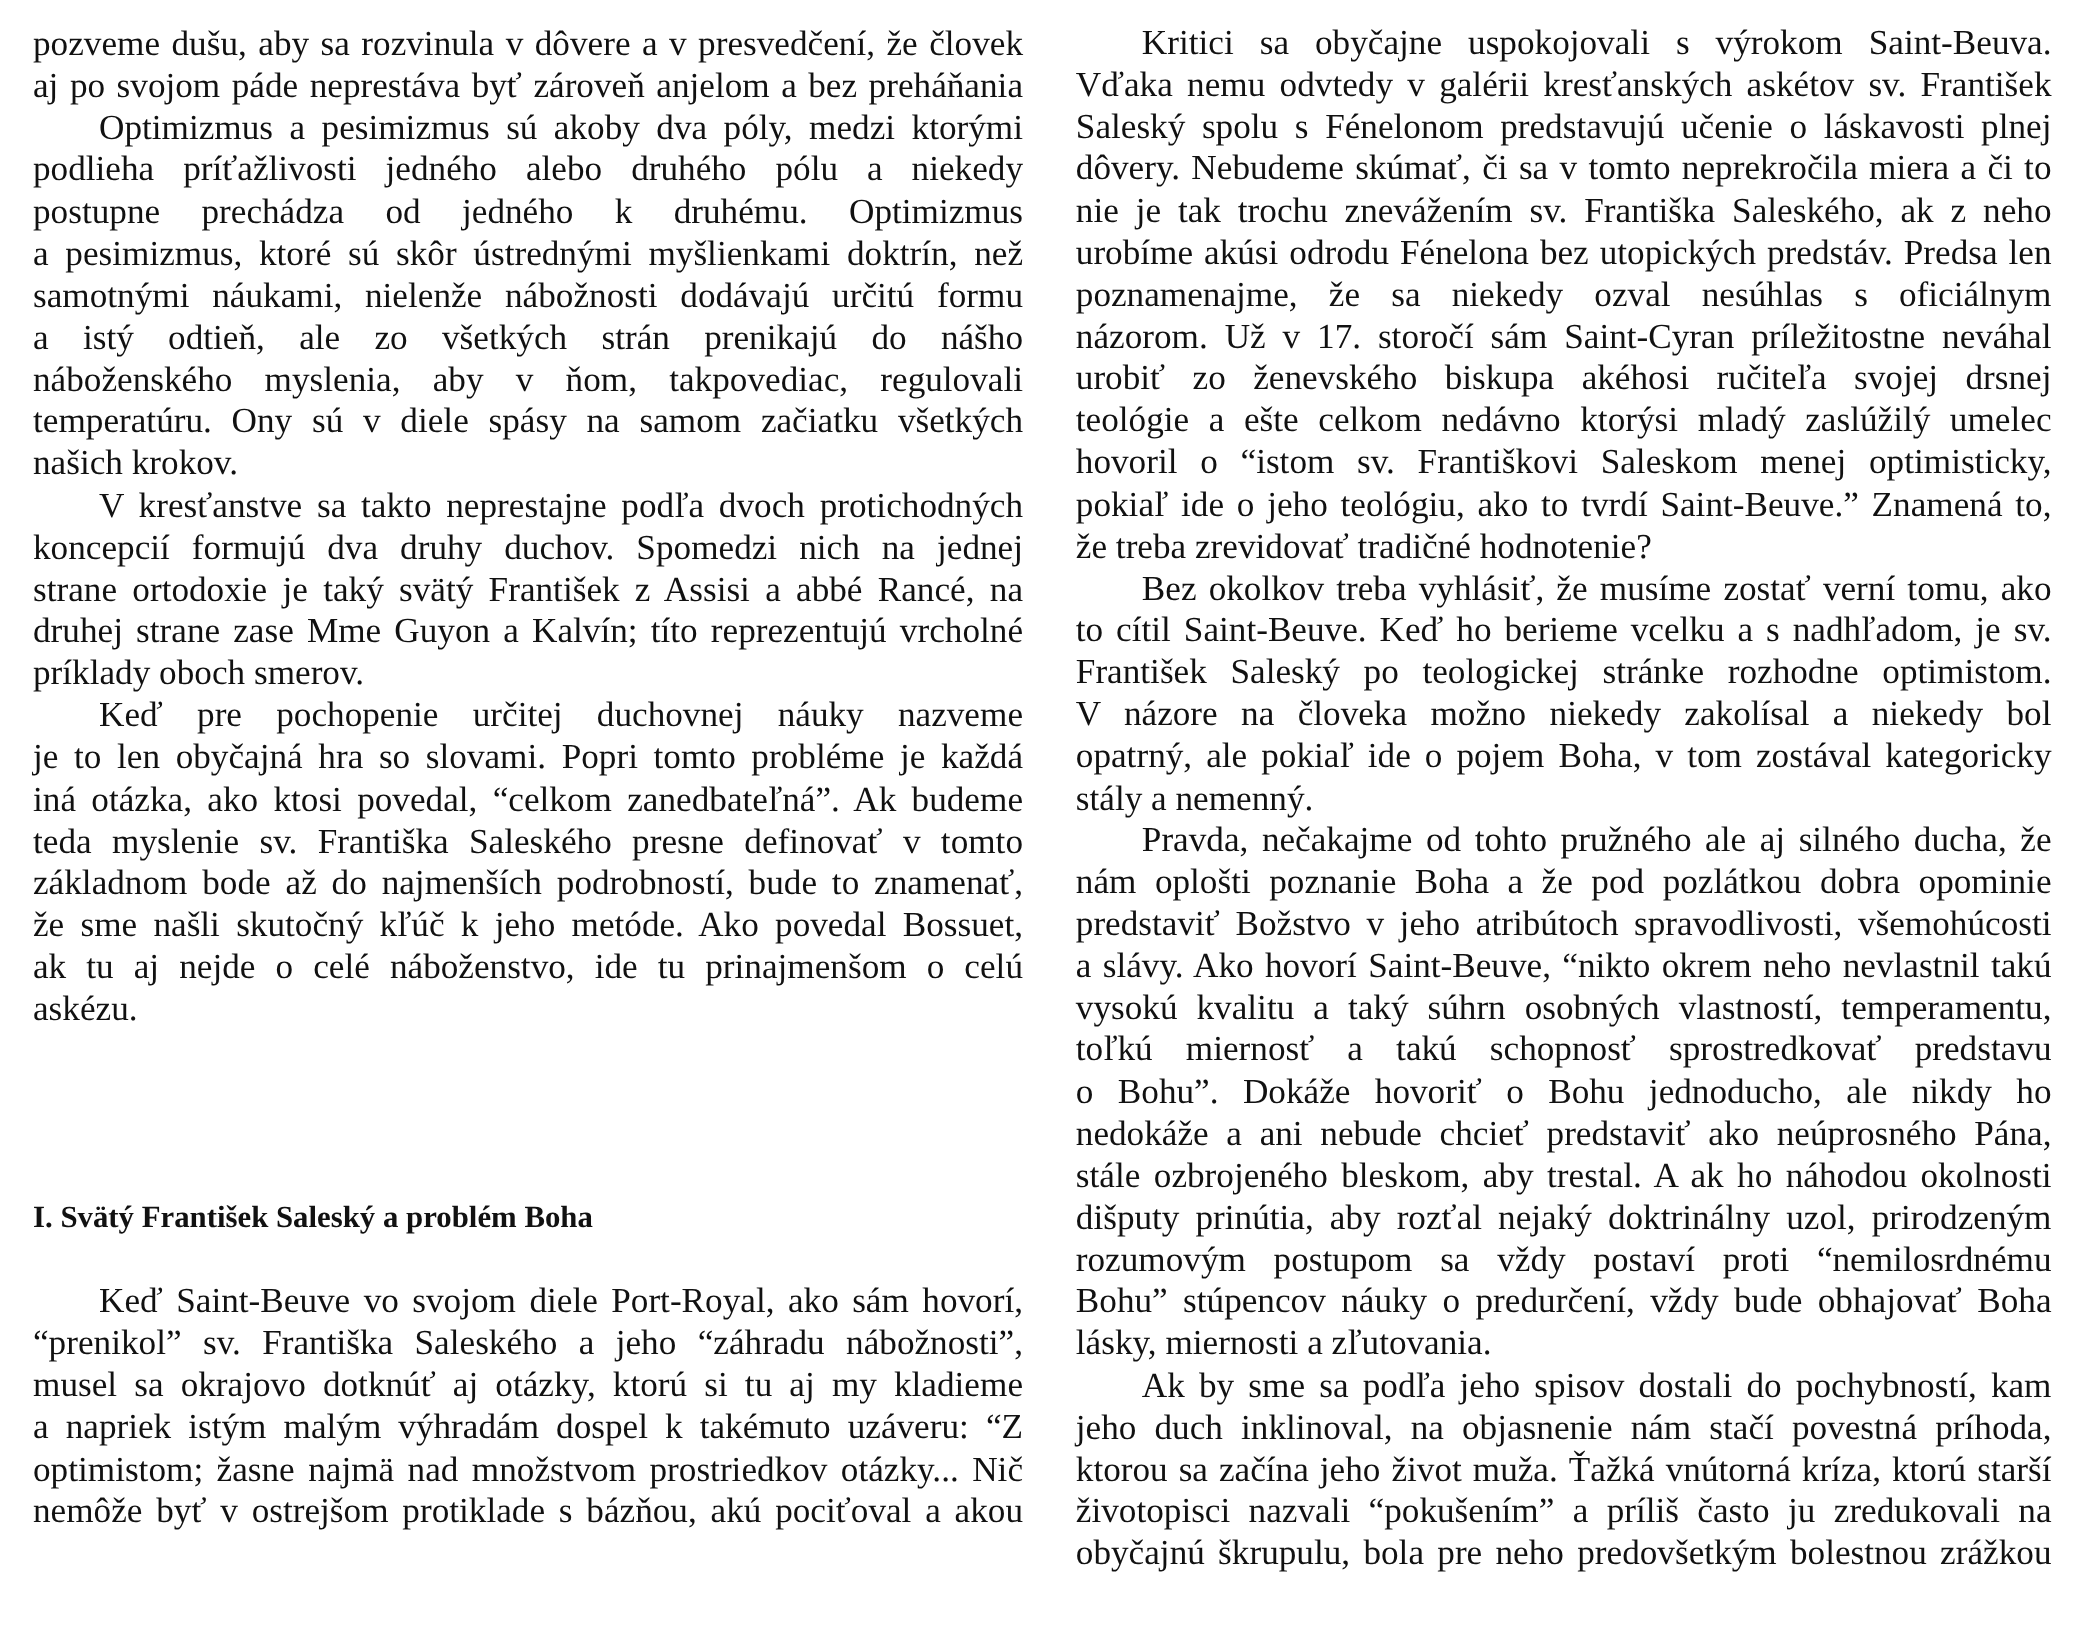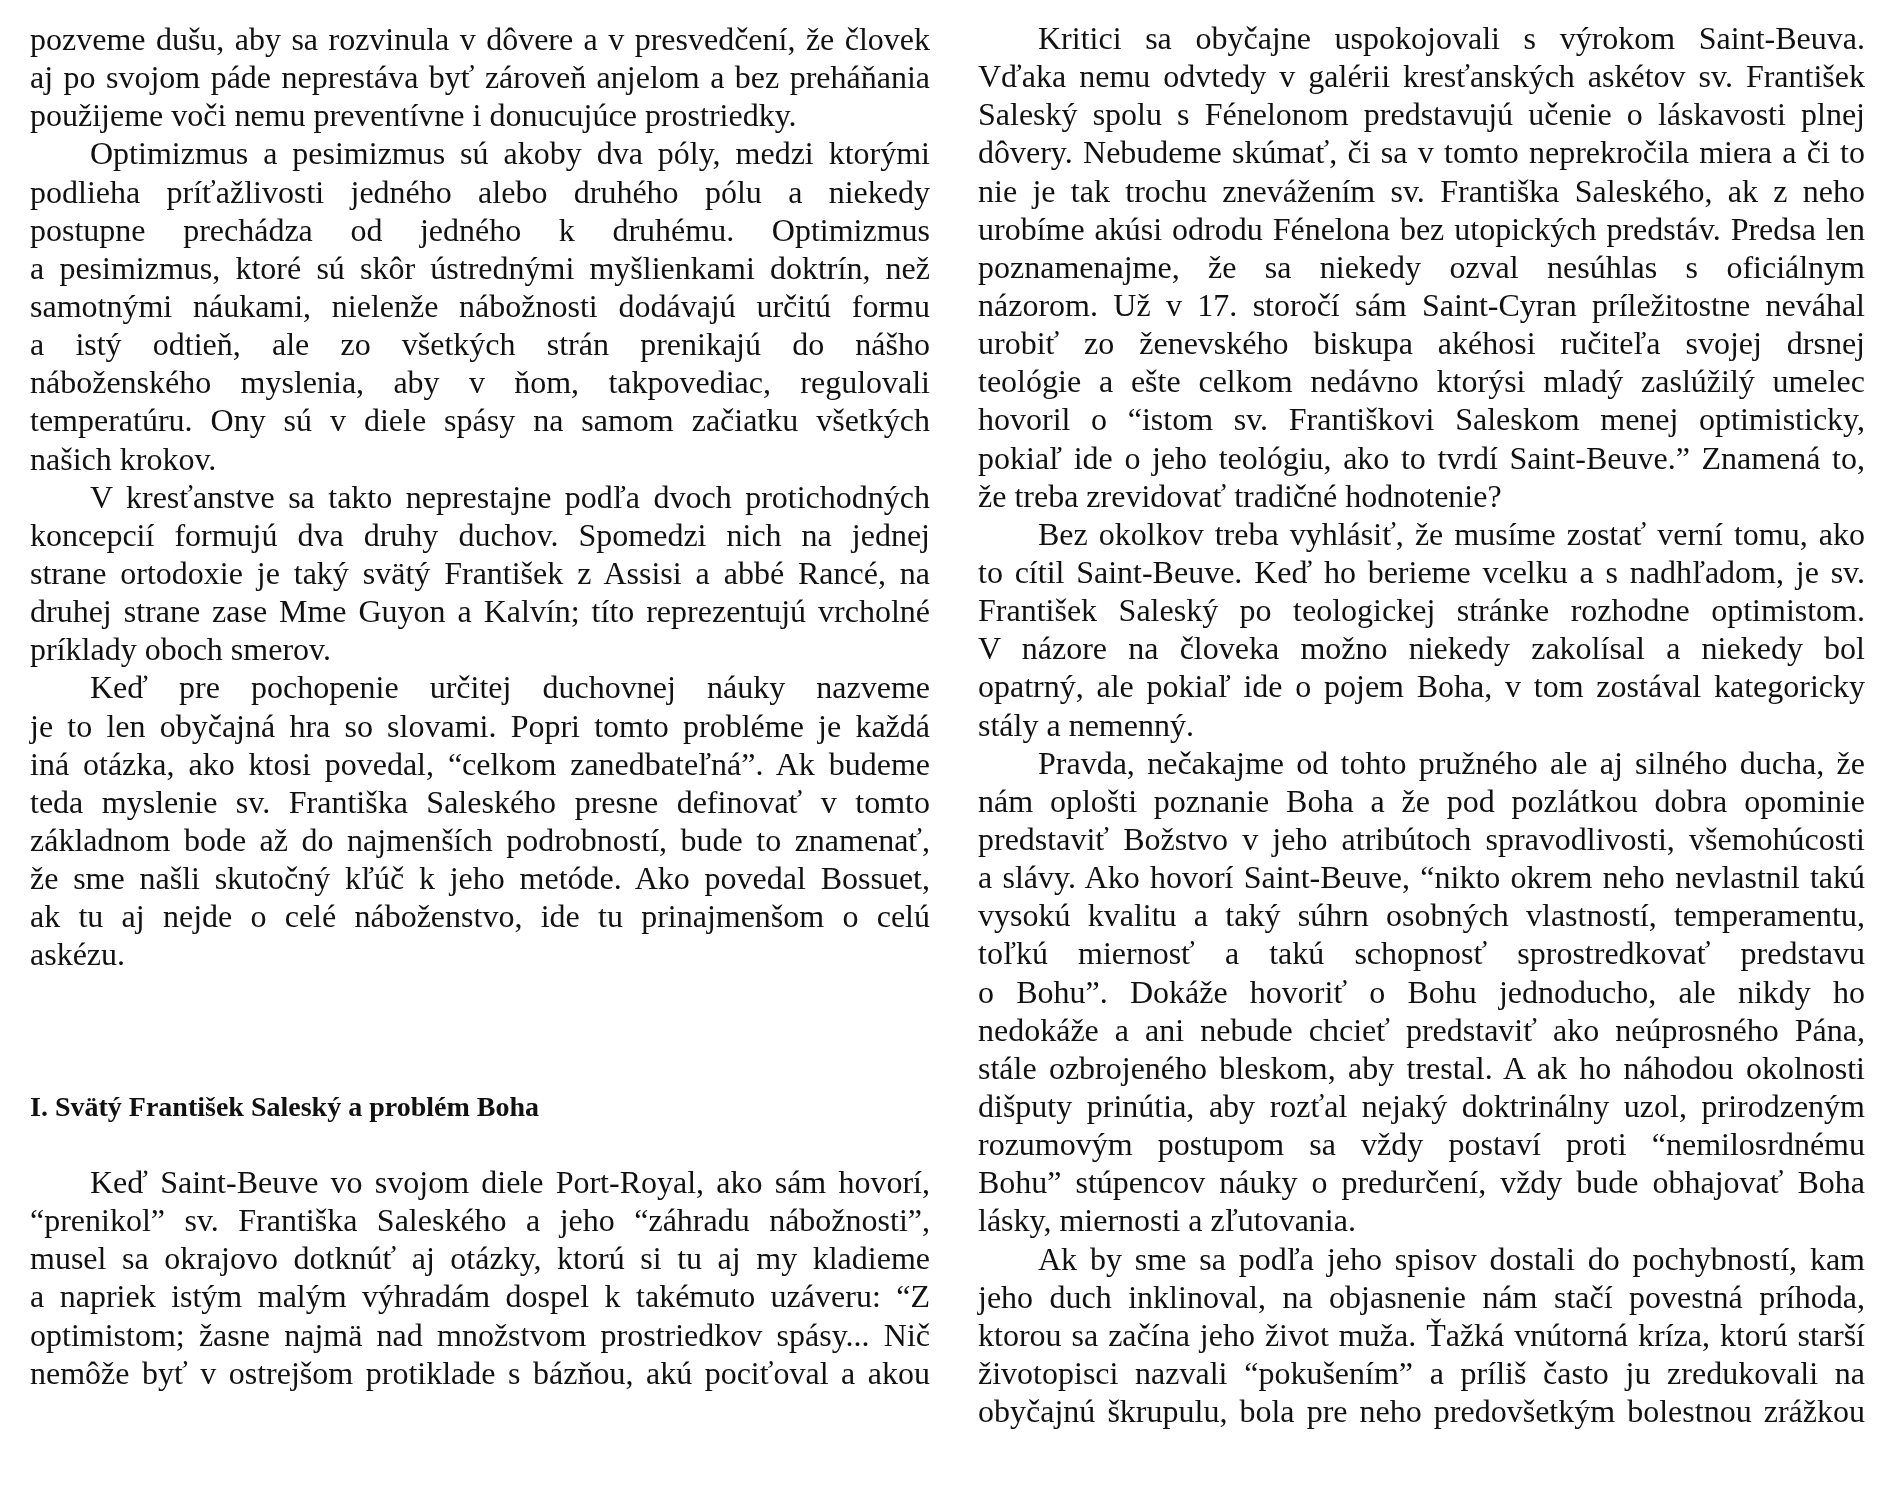--- a/index.html
+++ b/index.html
@@ -16,21 +16,20 @@
   .heading { font-size: 28px; font-weight: bold; line-height: 38.15px; height: 38.15px; white-space: nowrap; }
 </style>
 </head>
 <body>
 
 <div class="col col-left" style="top:0;height:1068px;">
 
   <div class="block" style="top:20px;">
     <div class="line">pozveme dušu, aby sa rozvinula v dôvere a v presvedčení, že človek</div>
     <div class="line">aj po svojom páde neprestáva byť zároveň anjelom a bez preháňania</div>
-    <div class="line last">použijeme voči nemu preventívne i donucujúce prostriedky.</div>
 
     <div class="line indent">Optimizmus a pesimizmus sú akoby dva póly, medzi ktorými</div>
     <div class="line">podlieha príťažlivosti jedného alebo druhého pólu a niekedy</div>
     <div class="line">postupne prechádza od jedného k druhému. Optimizmus</div>
     <div class="line">a pesimizmus, ktoré sú skôr ústrednými myšlienkami doktrín, než</div>
     <div class="line">samotnými náukami, nielenže nábožnosti dodávajú určitú formu</div>
     <div class="line">a istý odtieň, ale zo všetkých strán prenikajú do nášho</div>
     <div class="line">náboženského myslenia, aby v ňom, takpovediac, regulovali</div>
     <div class="line">temperatúru. Ony sú v diele spásy na samom začiatku všetkých</div>
     <div class="line last">našich krokov.</div>
@@ -51,21 +50,21 @@
     <div class="line last">askézu.</div>
   </div>
 
   <div class="block heading" style="top:1088px;">I. Svätý František Saleský a problém Boha</div>
 
   <div class="block" style="top:1163px;">
     <div class="line indent">Keď Saint-Beuve vo svojom diele Port-Royal, ako sám hovorí,</div>
     <div class="line">“prenikol” sv. Františka Saleského a jeho “záhradu nábožnosti”,</div>
     <div class="line">musel sa okrajovo dotknúť aj otázky, ktorú si tu aj my kladieme</div>
     <div class="line">a napriek istým malým výhradám dospel k takémuto uzáveru: “Z</div>
-    <div class="line">optimistom; žasne najmä nad množstvom prostriedkov spásy... Nič</div>
+    <div class="line">optimistom; žasne najmä nad množstvom prostriedkov otázky... Nič</div>
     <div class="line">nemôže byť v ostrejšom protiklade s bázňou, akú pociťoval a akou</div>
   </div>
 </div>
 
 <div class="col col-right" style="top:0;height:1500px;">
   <div class="block" style="top:19px;">
     <div class="line indent">Kritici sa obyčajne uspokojovali s výrokom Saint-Beuva.</div>
     <div class="line">Vďaka nemu odvtedy v galérii kresťanských askétov sv. František</div>
     <div class="line">Saleský spolu s Fénelonom predstavujú učenie o láskavosti plnej</div>
     <div class="line">dôvery. Nebudeme skúmať, či sa v tomto neprekročila miera a či to</div>

